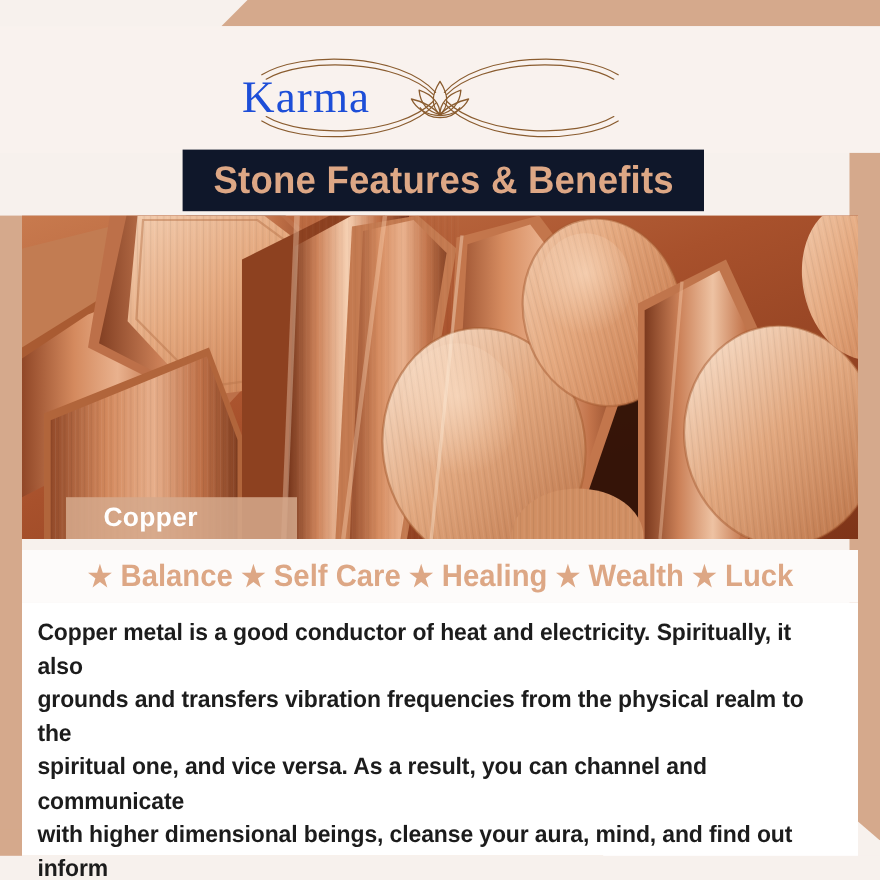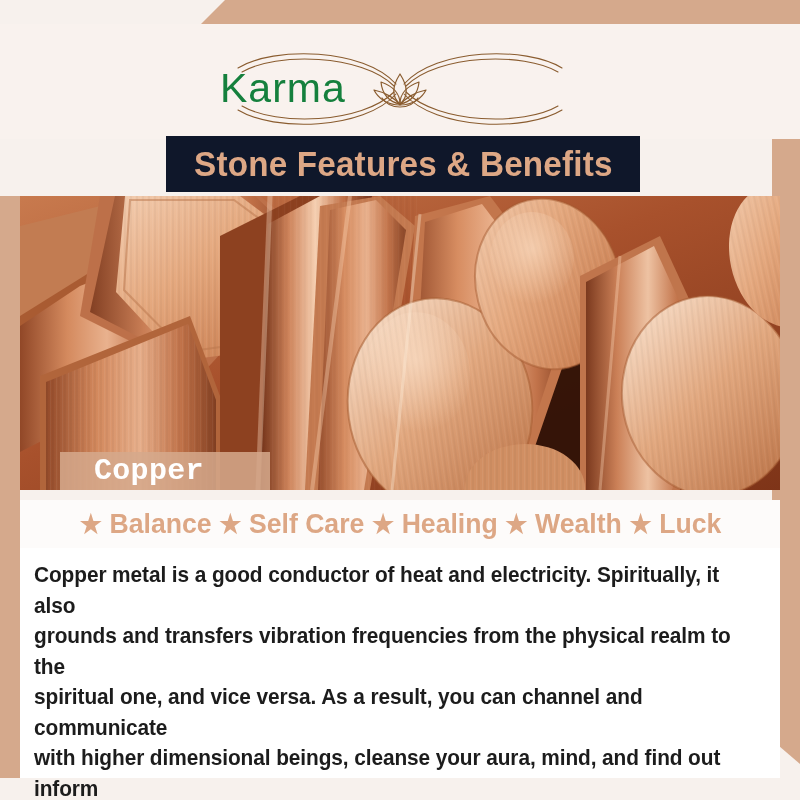--- a/index.html
+++ b/index.html
@@ -41,22 +41,22 @@
     background:#f9f2ee;
   }
   .logo{
     position:absolute;left:0;top:22px;width:800px;height:86px;
     display:flex;align-items:center;justify-content:center;
   }
   .logo-wrap{position:relative;width:372px;height:86px;}
   .logo-svg{position:absolute;left:0;top:0;}
   .logo-word{
     position:absolute;top:50%;transform:translateY(-52%);
-    font-family:Liberation Sans, sans-serif;
-    font-size:41px;letter-spacing:1px;color:#15803d;
+    font-family:Liberation Serif, serif;
+    font-size:41px;letter-spacing:1px;color:#1d4ed8;
     line-height:1;white-space:nowrap;
   }
   .logo-word.left{left:6px;}
   .logo-word.right{right:2px;}
 
   
   .title-band{
     position:absolute;left:166px;top:136px;width:474px;height:56px;
     background:#0f172a;
     display:flex;align-items:center;justify-content:center;
@@ -75,22 +75,22 @@
   }
   .photo-inner{position:absolute;inset:0;}
   .photo-inner svg{display:block;width:100%;height:100%;}
 
   .photo-caption{
     position:absolute;left:40px;bottom:0px;width:210px;height:38px;
     background:rgba(213,169,140,.86);
     display:flex;align-items:center;
   }
   .photo-caption span{
-    color:#ffffff;font-size:30px;font-weight:bold;
-    padding-left:34px;letter-spacing:.3px;font-family:Liberation Mono, monospace;
+    color:#ffffff;font-size:24px;font-weight:bold;
+    padding-left:34px;letter-spacing:.3px;
   }
 
   
   .features{
     position:absolute;left:20px;top:500px;width:760px;height:48px;
     background:#fdfbfa;
     display:flex;align-items:center;justify-content:center;
   }
   .feat-row{
     display:flex;align-items:center;white-space:nowrap;

